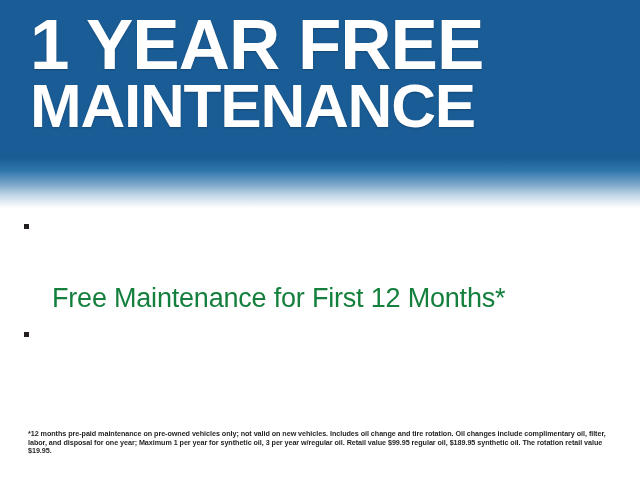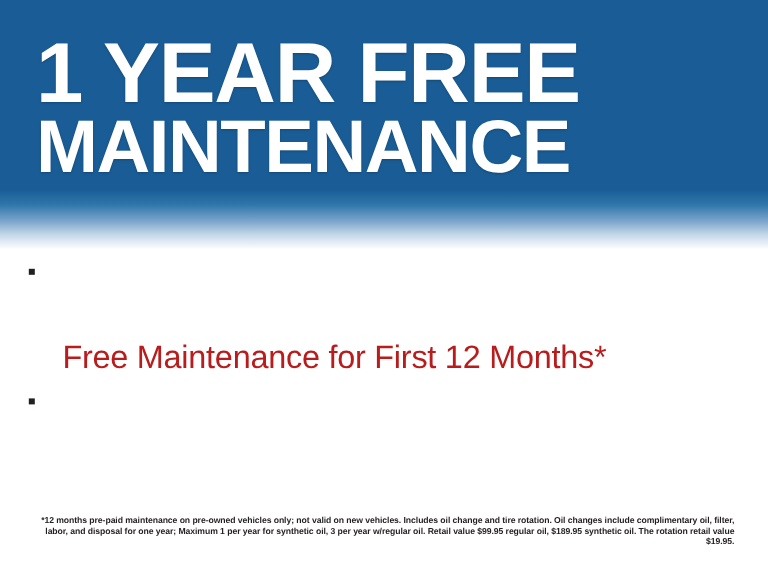--- a/index.html
+++ b/index.html
@@ -37,21 +37,21 @@
                 #7fa9cc 89%,
                 #c4d8e8 94%,
                 #ffffff 100%);
     overflow: hidden;
   }
   .banner-inner {
     position: absolute;
     left: 0;
     top: 0;
     width: 640px;
-    padding: 28px 22px 0 30px;
+    padding: 11px 22px 0 30px;
     box-sizing: border-box;
   }
   .headline-line {
     display: block;
     color: #ffffff;
     font-family: "Liberation Sans", sans-serif;
     font-weight: bold;
     line-height: 0.97;
     letter-spacing: -0.5px;
     white-space: nowrap;
@@ -75,21 +75,21 @@
     left: 0;
     top: 208px;
     width: 640px;
     padding: 0 16px 0 18px;
     box-sizing: border-box;
     list-style: none;
     margin: 0;
   }
   .benefit-item {
     position: relative;
-    color: #b91c1c;
+    color: #15803d;
     font-family: "Liberation Sans", sans-serif;
     font-size: 27px;
     font-weight: normal;
     line-height: 36px;
     letter-spacing: -0.2px;
     padding-left: 34px;
     white-space: pre-line;
   }
   .benefit-bullet {
     position: absolute;
@@ -101,21 +101,21 @@
   }
 
   
   .fine-print {
     position: absolute;
     left: 0;
     top: 430px;
     width: 640px;
     padding: 0 28px;
     box-sizing: border-box;
-    text-align: right;
+    text-align: left;
     color: #231f20;
     font-family: "Liberation Sans", sans-serif;
     font-size: 7.2px;
     font-weight: bold;
     line-height: 8.6px;
     letter-spacing: -0.05px;
   }
 </style>
 </head>
 <body>

